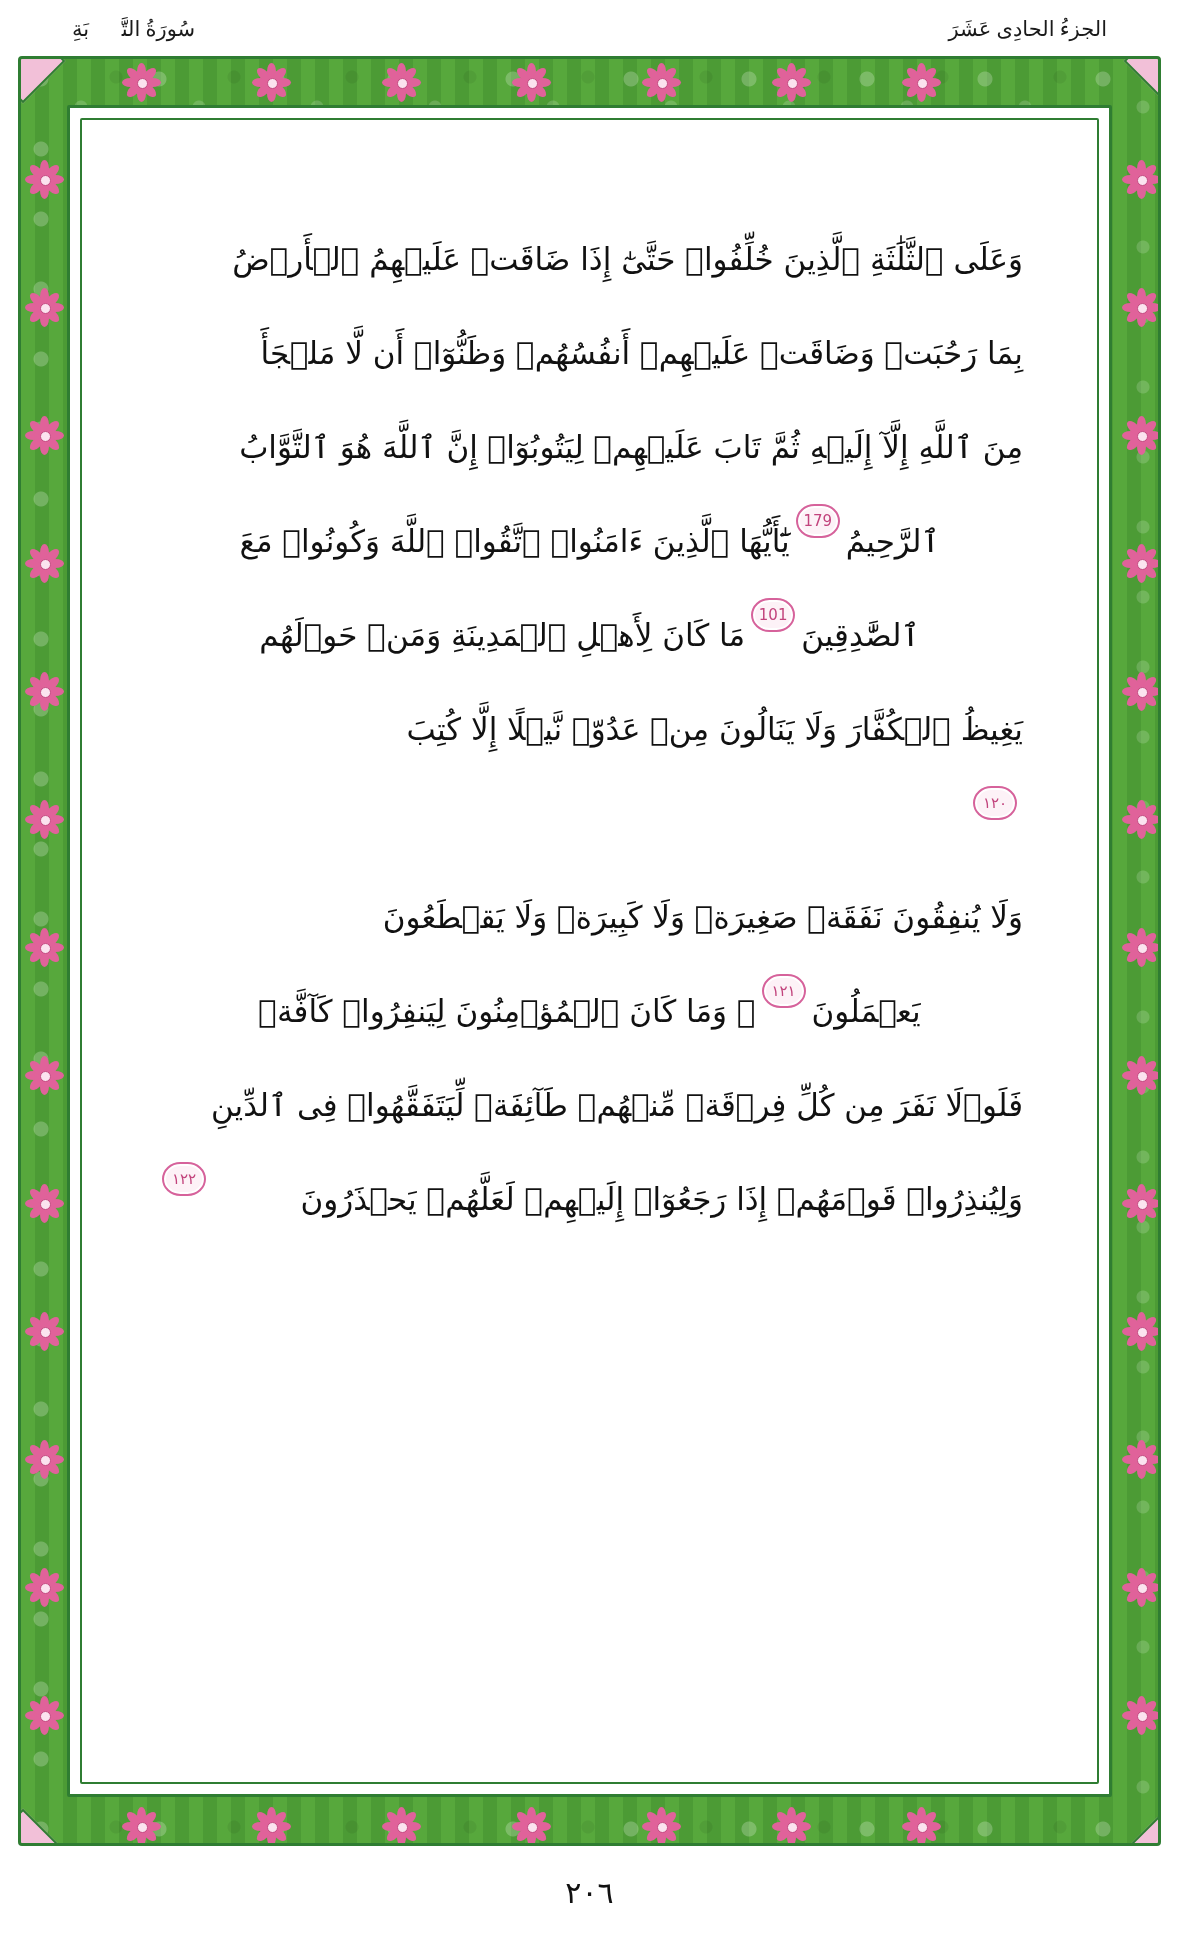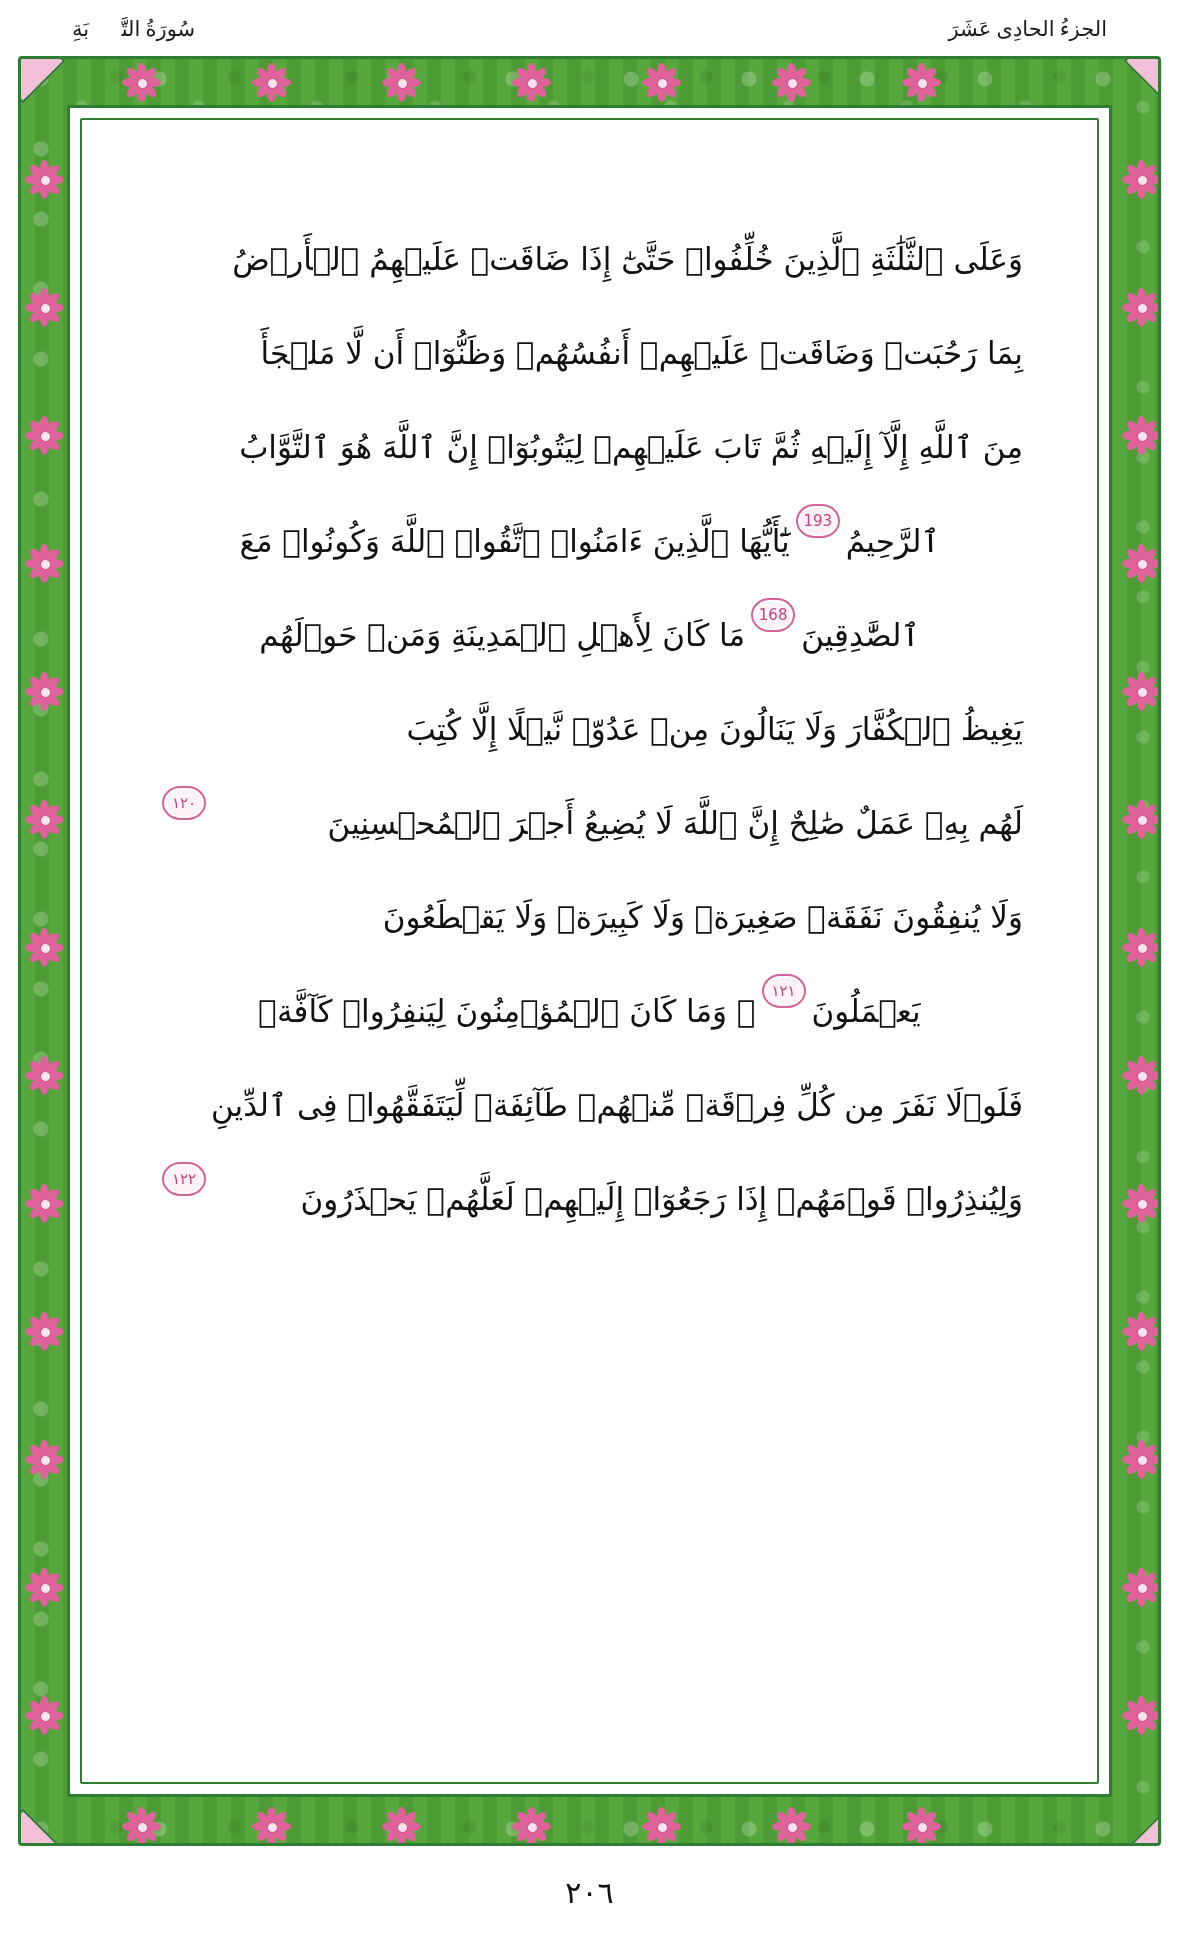--- a/index.html
+++ b/index.html
@@ -656,36 +656,35 @@
           </div>
           <div class="aya-line justify">
             <span class="w">بِمَا رَحُبَتۡ وَضَاقَتۡ عَلَيۡهِمۡ أَنفُسُهُمۡ وَظَنُّوٓا۟ أَن لَّا مَلۡجَأَ</span>
           </div>
           <div class="aya-line justify">
             <span class="w">مِنَ ٱللَّهِ إِلَّآ إِلَيۡهِ ثُمَّ تَابَ عَلَيۡهِمۡ لِيَتُوبُوٓا۟ إِنَّ ٱللَّهَ هُوَ ٱلتَّوَّابُ</span>
           </div>
           <div class="aya-line">
             <span class="w">ٱلرَّحِيمُ</span>
             <span class="aya-mark">
-              <span>193</span>
+              <span>179</span>
             </span>
             <span class="w">يَٰٓأَيُّهَا ٱلَّذِينَ ءَامَنُوا۟ ٱتَّقُوا۟ ٱللَّهَ وَكُونُوا۟ مَعَ</span>
           </div>
           <div class="aya-line">
             <span class="w">ٱلصَّٰدِقِينَ</span>
             <span class="aya-mark">
-              <span>168</span>
+              <span>101</span>
             </span>
             <span class="w">مَا كَانَ لِأَهۡلِ ٱلۡمَدِينَةِ وَمَنۡ حَوۡلَهُم</span>
           </div>
           <div class="aya-line justify">
             <span class="w">يَغِيظُ ٱلۡكُفَّارَ وَلَا يَنَالُونَ مِنۡ عَدُوࣲّ نَّيۡلًا إِلَّا كُتِبَ</span>
           </div>
           <div class="aya-line justify">
-            <span class="w">لَهُم بِهِۦ عَمَلٌ صَٰلِحٌ إِنَّ ٱللَّهَ لَا يُضِيعُ أَجۡرَ ٱلۡمُحۡسِنِينَ</span>
             <span class="aya-mark">
               <span>١٢٠</span>
             </span>
           </div>
           <div class="aya-line justify">
             <span class="w">وَلَا يُنفِقُونَ نَفَقَةࣰ صَغِيرَةࣰ وَلَا كَبِيرَةࣰ وَلَا يَقۡطَعُونَ</span>
           </div>
           <div class="aya-line">
             <span class="w">يَعۡمَلُونَ</span>
             <span class="aya-mark">

